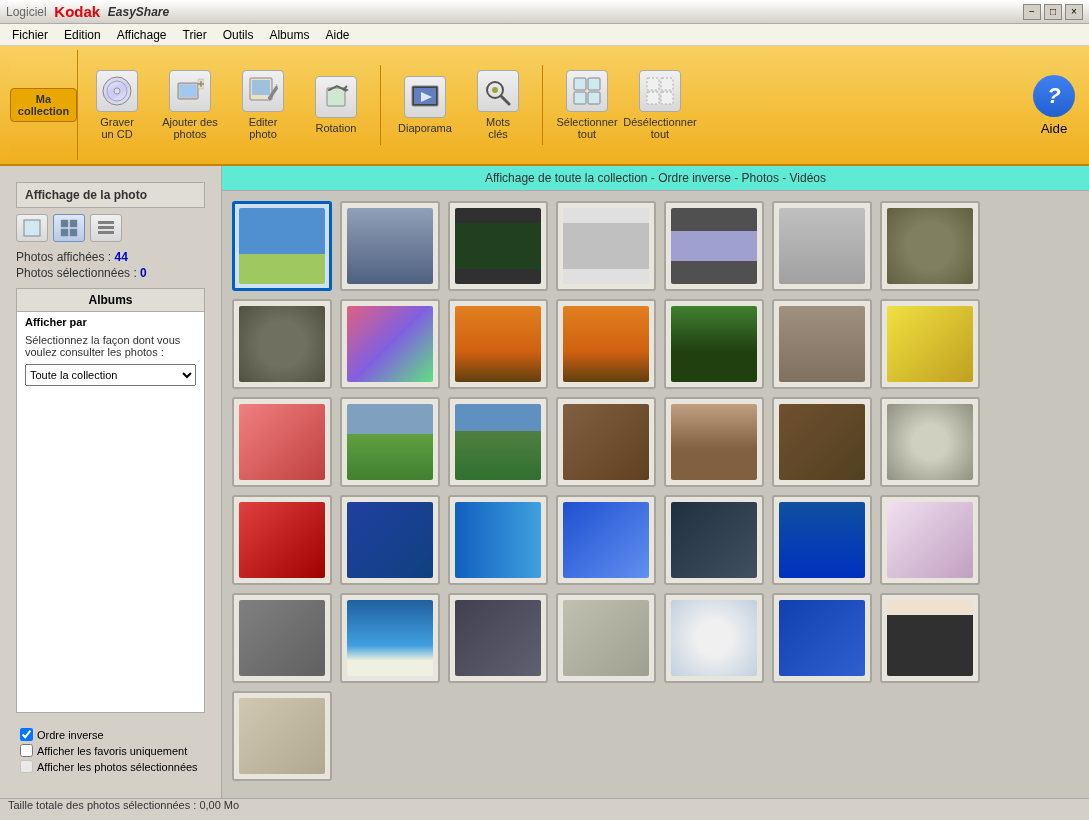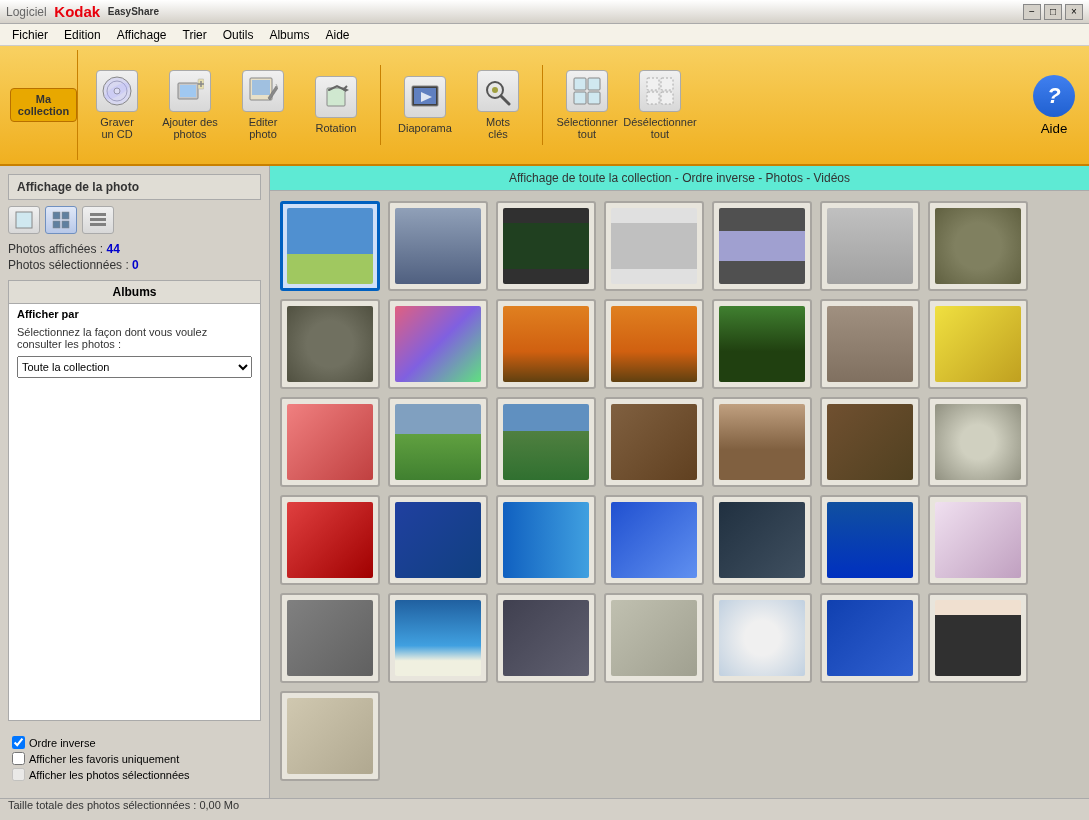--- a/index.html
+++ b/index.html
@@ -11,21 +11,21 @@
       height: 24px;
       display: flex;
       align-items: center;
       justify-content: space-between;
       padding: 0 6px;
       border-bottom: 1px solid #aaa;
     }
     #titlebar-left { font-size: 13px; font-weight: bold; display: flex; align-items: center; gap: 2px; }
     #titlebar-left .logiciel { color: #666; font-weight: normal; font-size: 12px; }
     #titlebar-left .kodak { color: #e8000d; font-size: 15px; }
-    #titlebar-left .easyshare { color: #333; font-size: 10px; }
+    #titlebar-left .easyshare { color: #333; font-size: 12px; font-style: italic; }
     #titlebar-controls { display: flex; gap: 3px; }
     #titlebar-controls button {
       width: 18px; height: 16px; font-size: 10px; border: 1px solid #888;
       background: #d4d0c8; cursor: pointer; display: flex; align-items: center; justify-content: center;
     }
 
     
     #menubar {
       background: #f5f2e8;
       height: 22px;
@@ -111,24 +111,24 @@
       height: 80px;
       background: #c88000;
       margin: 0 5px;
     }
 
     
     #content { display: flex; flex: 1; overflow: hidden; }
 
     
     #left-sidebar {
-      width: 270px;
+      width: 222px;
       background: #d4d0c8;
       border-right: 1px solid #aaa;
-      padding: 8px;
+      padding: 16px;
       display: flex;
       flex-direction: column;
       gap: 6px;
     }
 
     #affichage-bar {
       background: #e0ddd5;
       border: 1px solid #aaa;
       padding: 5px 8px;
       font-size: 12px;

